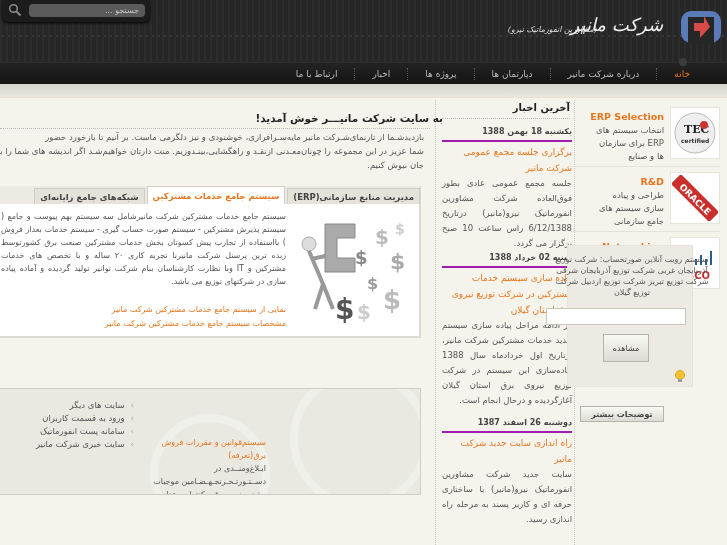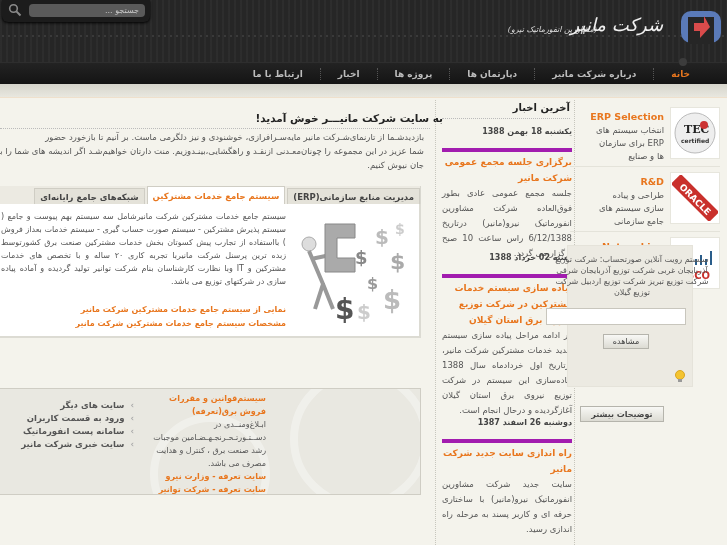--- a/index.html
+++ b/index.html
@@ -4,21 +4,21 @@
 <style>
   * { box-sizing: border-box; margin: 0; padding: 0; }
   html, body { width: 727px; height: 545px; overflow: hidden; }
   body {
     font-family: "DejaVu Sans", sans-serif;
     font-size: 9px;
     background: #f4f3ec;
     color: #555;
     position: relative;
   }
-  a { text-decoration: none; font-weight: bold; }
+  a { text-decoration: none; }
 
   
   #header {
     position: absolute; left: 0; top: 0; width: 727px; height: 62px;
     background: #262626;
     background-image: repeating-linear-gradient(90deg, rgba(255,255,255,0.03) 0 2px, transparent 2px 6px);
   }
   #header .dots {
     position: absolute; left: 0; right: 0; top: 34px; height: 4px;
     background-image: radial-gradient(circle, #3a3a3a 1px, transparent 1.4px);
@@ -104,21 +104,21 @@
   }
   #account-box .acc-desc {
     position: absolute; left: -16px; top: 8px; width: 160px;
     direction: rtl; text-align: center; font-size: 8px; line-height: 11px; color: #555;
   }
   #account-input {
     position: absolute; left: -22px; top: 62px; width: 140px; height: 17px;
     background: #fff; border: 1px solid #c8c6bd;
   }
   #view-button {
-    position: absolute; left: 35px; top: 88px; width: 46px; height: 15px;
+    position: absolute; left: 35px; top: 88px; width: 46px; height: 28px;
     background: linear-gradient(#f8f8f5, #dcdbd3); border: 1px solid #b5b4ac;
     font-size: 8px; color: #444; font-family: "DejaVu Sans", sans-serif;
   }
   #hint-icon {
     position: absolute; right: 6px; top: 124px; width: 12px; height: 12px;
   }
   #account-hint {
     position: absolute; right: 25px; top: 120px; width: 130px;
     direction: rtl; text-align: right; color: #e8761e; font-size: 8.5px; line-height: 13px;
   }
@@ -137,21 +137,21 @@
   #news-title {
     position: absolute; right: 4px; top: 2px; font-weight: bold; font-size: 10px;
     color: #222; direction: rtl;
   }
   #news-col .title-sep {
     position: absolute; left: 6px; right: 4px; top: 18px; border-top: 1px dotted #bbb;
   }
   .news-item { position: absolute; left: 6px; width: 130px; direction: rtl; }
   .news-item .date {
     text-align: right; font-size: 8px; font-weight: bold; color: #444;
-    padding-bottom: 12px; border-bottom: 4px solid #a21caf;
+    padding-bottom: 4px; border-bottom: 2px solid #a21caf;
   }
   .news-item .ntitle {
     text-align: right; color: #e8761e; font-size: 9px; line-height: 16px; margin-top: 2px;
   }
   .news-item .nbody {
     text-align: justify; color: #555; font-size: 8.5px; line-height: 15px;
   }
 
   
   #welcome-title {
@@ -201,21 +201,21 @@
   
   #bottom-box {
     position: absolute; left: 0; top: 388px; width: 421px; height: 107px;
     background: #e9e8e1; border-top: 1px solid #cfcdc4; border-bottom: 1px solid #cfcdc4;
     border-right: 1px solid #cfcdc4;
     overflow: hidden;
   }
   .swirl {
     position: absolute; border-radius: 50%; border: 8px solid rgba(255,255,255,0.35);
   }
-  .bcol { position: absolute; direction: rtl; text-align: right; font-size: 8px; line-height: 13px; color: #555; }
+  .bcol { position: absolute; direction: rtl; text-align: right; font-size: 8px; line-height: 13px; color: #555; margin-top: 44px; }
   .bcol .or { color: #e8761e; }
   #links-list { position: absolute; left: 14px; top: 10px; width: 120px; direction: rtl; }
   #links-list .ll {
     display: block; text-align: right; font-size: 8.5px; line-height: 13px; color: #555;
   }
   #links-list .ll::before { content: "›"; color: #aaa; margin-left: 6px; }
 </style>
 </head>
 <body>
 

